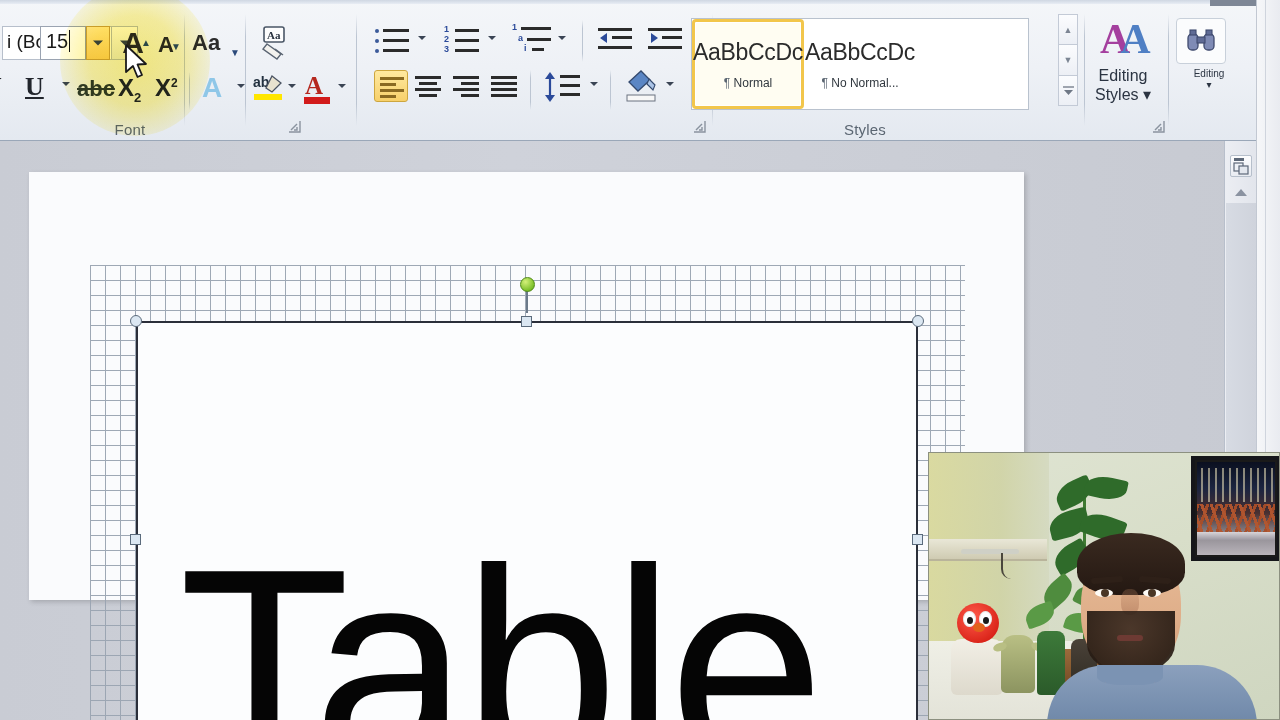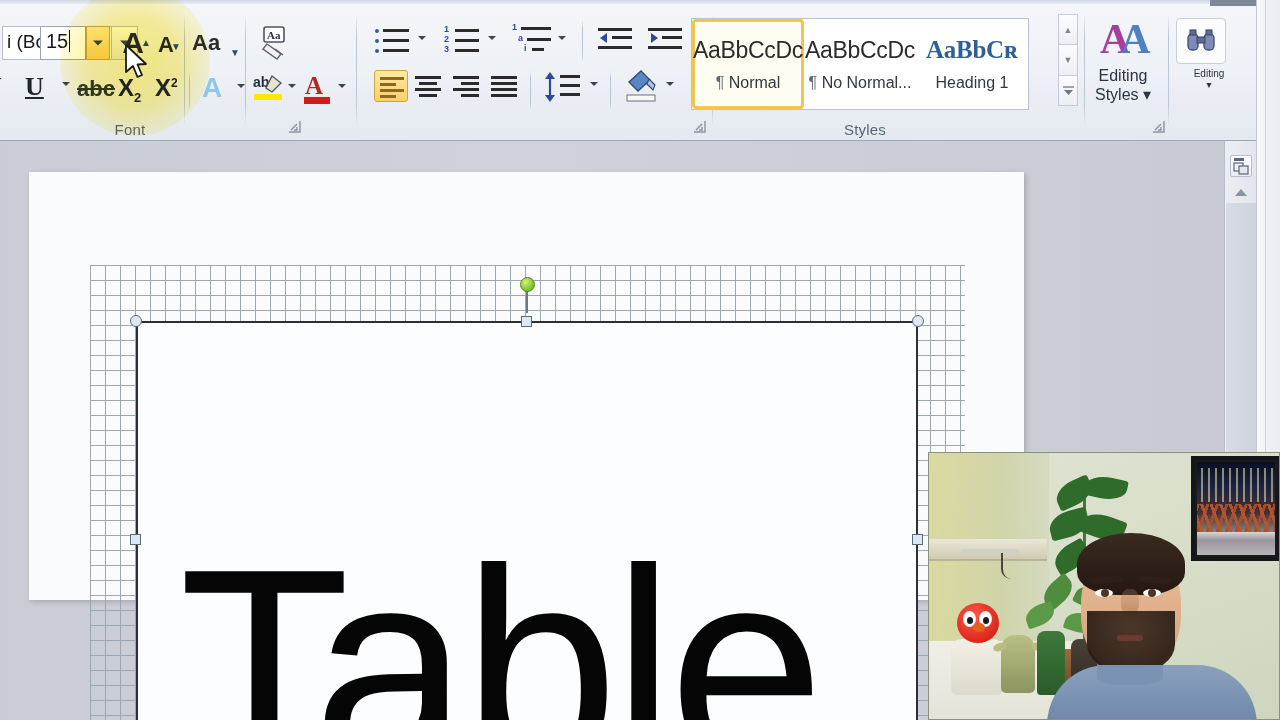--- a/index.html
+++ b/index.html
@@ -88,21 +88,21 @@
 
   
   #grp-styles { left: 685px; width: 360px; }
   .style-gallery { position:absolute; left:6px; top:14px; width:338px; height:92px;
     background:#fff; border:1px solid #b9c2ce; display:flex; }
   .style-tile { width:112px; height:90px; position:relative; display:flex;
     flex-direction:column; align-items:center; justify-content:center; }
   .style-tile.active { background:#fffdf2; border:3px solid #f2c64b; border-radius:4px; box-shadow:inset 0 0 0 1px #fff; }
   .style-sample { font-size:23px; color:#2b2b2b; white-space:nowrap; letter-spacing:-0.3px; }
   .style-sample.h1 { font-family:"Liberation Serif", serif; color:#2e5f98; font-size:25px; font-weight:bold; }
-  .style-name { font-size:16px; color:#31383f; margin-top:10px; white-space:nowrap; }
+  .style-name { font-size:12px; color:#31383f; margin-top:10px; white-space:nowrap; }
   .pilcrow { color:#5b6672; }
   .gallery-scroll { position:absolute; left:1058px; top:14px; width:20px; height:92px;
     display:flex; flex-direction:column; }
   .gs-btn { flex:1; background:linear-gradient(to bottom,#fbfcfe,#eceff5); border:1px solid #c3cad6;
     border-bottom:none; display:flex; align-items:center; justify-content:center; font-size:9px; color:#7c8593; }
   .gs-btn:last-child { border-bottom:1px solid #c3cad6; }
 
   
   #grp-change { left: 1078px; width: 90px; }
   .chg-icon { position:absolute; left:22px; top:14px; font-size:42px; font-weight:bold;
@@ -503,26 +503,20 @@
         </div>
 
         <div class="style-tile">
           <div class="style-sample">AaBbCcDc</div>
           <div class="style-name">
             <span class="pilcrow">¶</span>
             <span>No Normal...</span>
           </div>
         </div>
 
-        <div class="style-tile">
-          <div class="style-sample h1">AaBbCʀ</div>
-          <div class="style-name">
-            <span>Heading 1</span>
-          </div>
-        </div>
       </div>
 
       <div class="group-label" style="left:0;width:360px;">Styles</div>
     </div>
 
     <div class="gallery-scroll">
       <div class="gs-btn">▲</div>
       <div class="gs-btn">▼</div>
       <div class="gs-btn">
         <svg width="13" height="11" viewBox="0 0 13 11">

